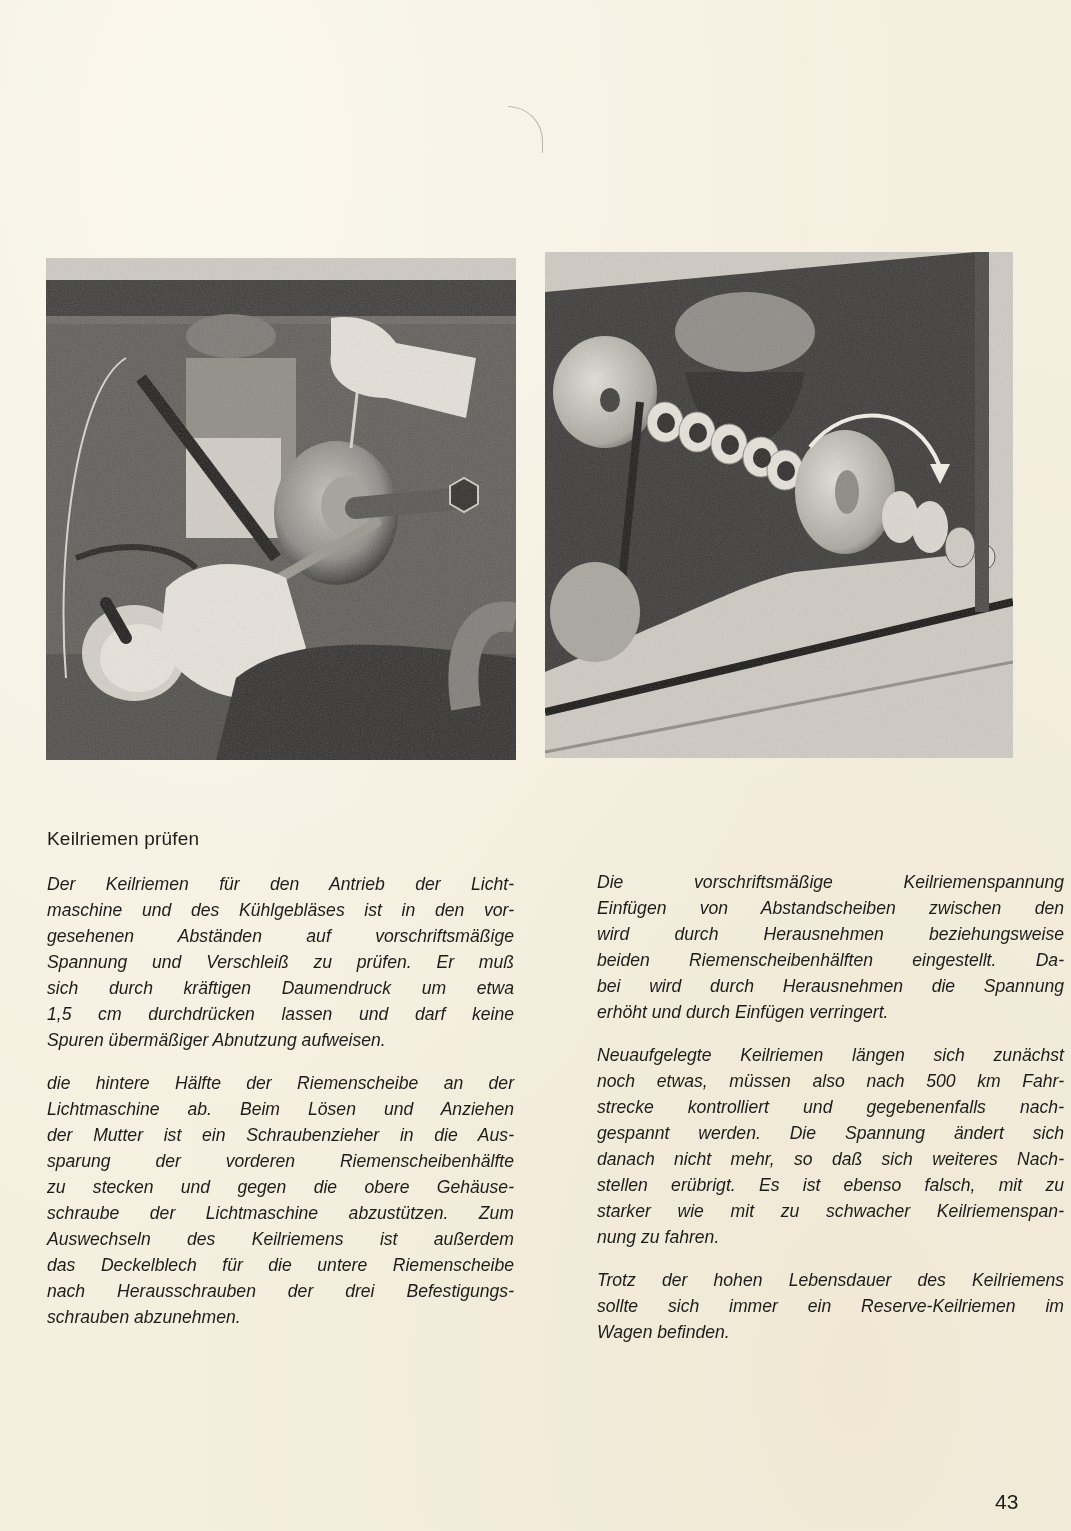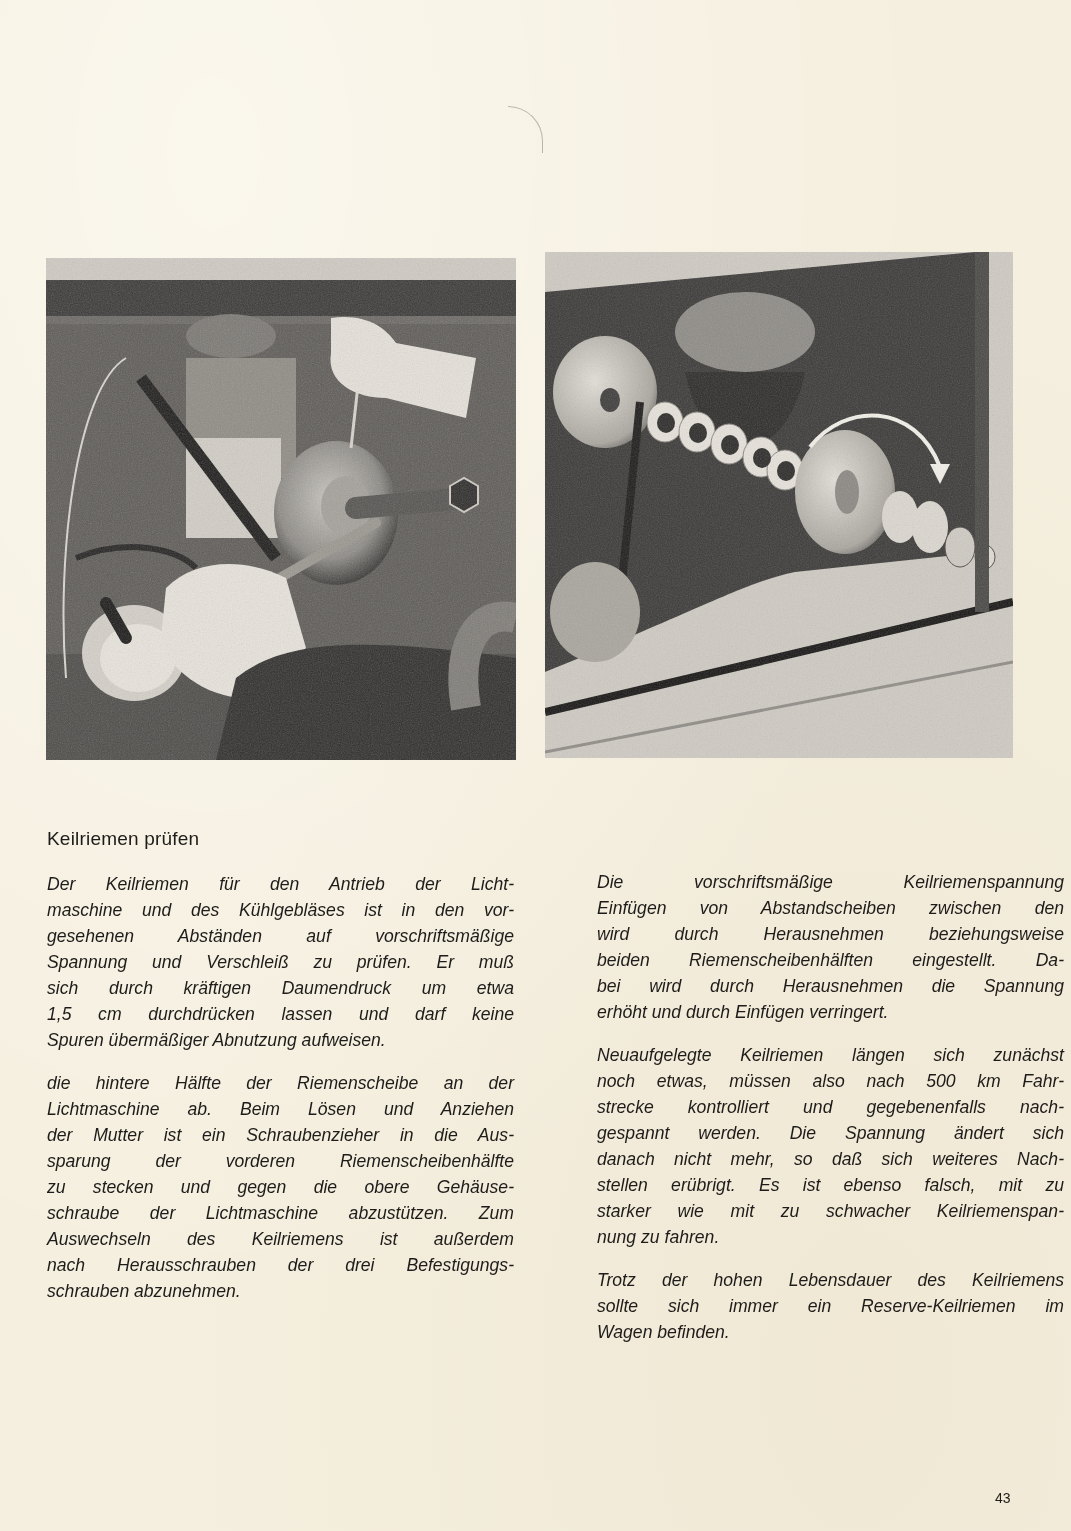--- a/index.html
+++ b/index.html
@@ -70,21 +70,21 @@
       display: block;
       text-align: justify;
       text-align-last: justify;
       white-space: nowrap;
     }
     .line.last { text-align-last: left; }
     .page-number {
       position: absolute;
       left: 995px;
       top: 1490px;
-      font-size: 14px;
+      font-size: 21px;
       text-align: right;
     }
   </style>
 </head>
 <body>
 
 <div class="page">
   <div class="crease"></div>
 
   <div class="photo" id="photo-left">
@@ -220,20 +220,21 @@
         <span class="line last">Spuren übermäßiger Abnutzung aufweisen.</span>
       </p>
       <p>
         <span class="line">die hintere Hälfte der Riemenscheibe an der</span>
         <span class="line">Lichtmaschine ab. Beim Lösen und Anziehen</span>
         <span class="line">der Mutter ist ein Schraubenzieher in die Aus-</span>
         <span class="line">sparung der vorderen Riemenscheibenhälfte</span>
         <span class="line">zu stecken und gegen die obere Gehäuse-</span>
         <span class="line">schraube der Lichtmaschine abzustützen. Zum</span>
         <span class="line">Auswechseln des Keilriemens ist außerdem</span>
+        <span class="line">das Deckelblech für die untere Riemenscheibe</span>
         <span class="line">nach Herausschrauben der drei Befestigungs-</span>
         <span class="line last">schrauben abzunehmen.</span>
       </p>
     </div>
   <div class="col" id="col-right">
       <p>
         <span class="line">Die vorschriftsmäßige Keilriemenspannung</span>
         <span class="line">Einfügen von Abstandscheiben zwischen den</span>
         <span class="line">wird durch Herausnehmen beziehungsweise</span>
         <span class="line">beiden Riemenscheibenhälften eingestellt. Da-</span>

